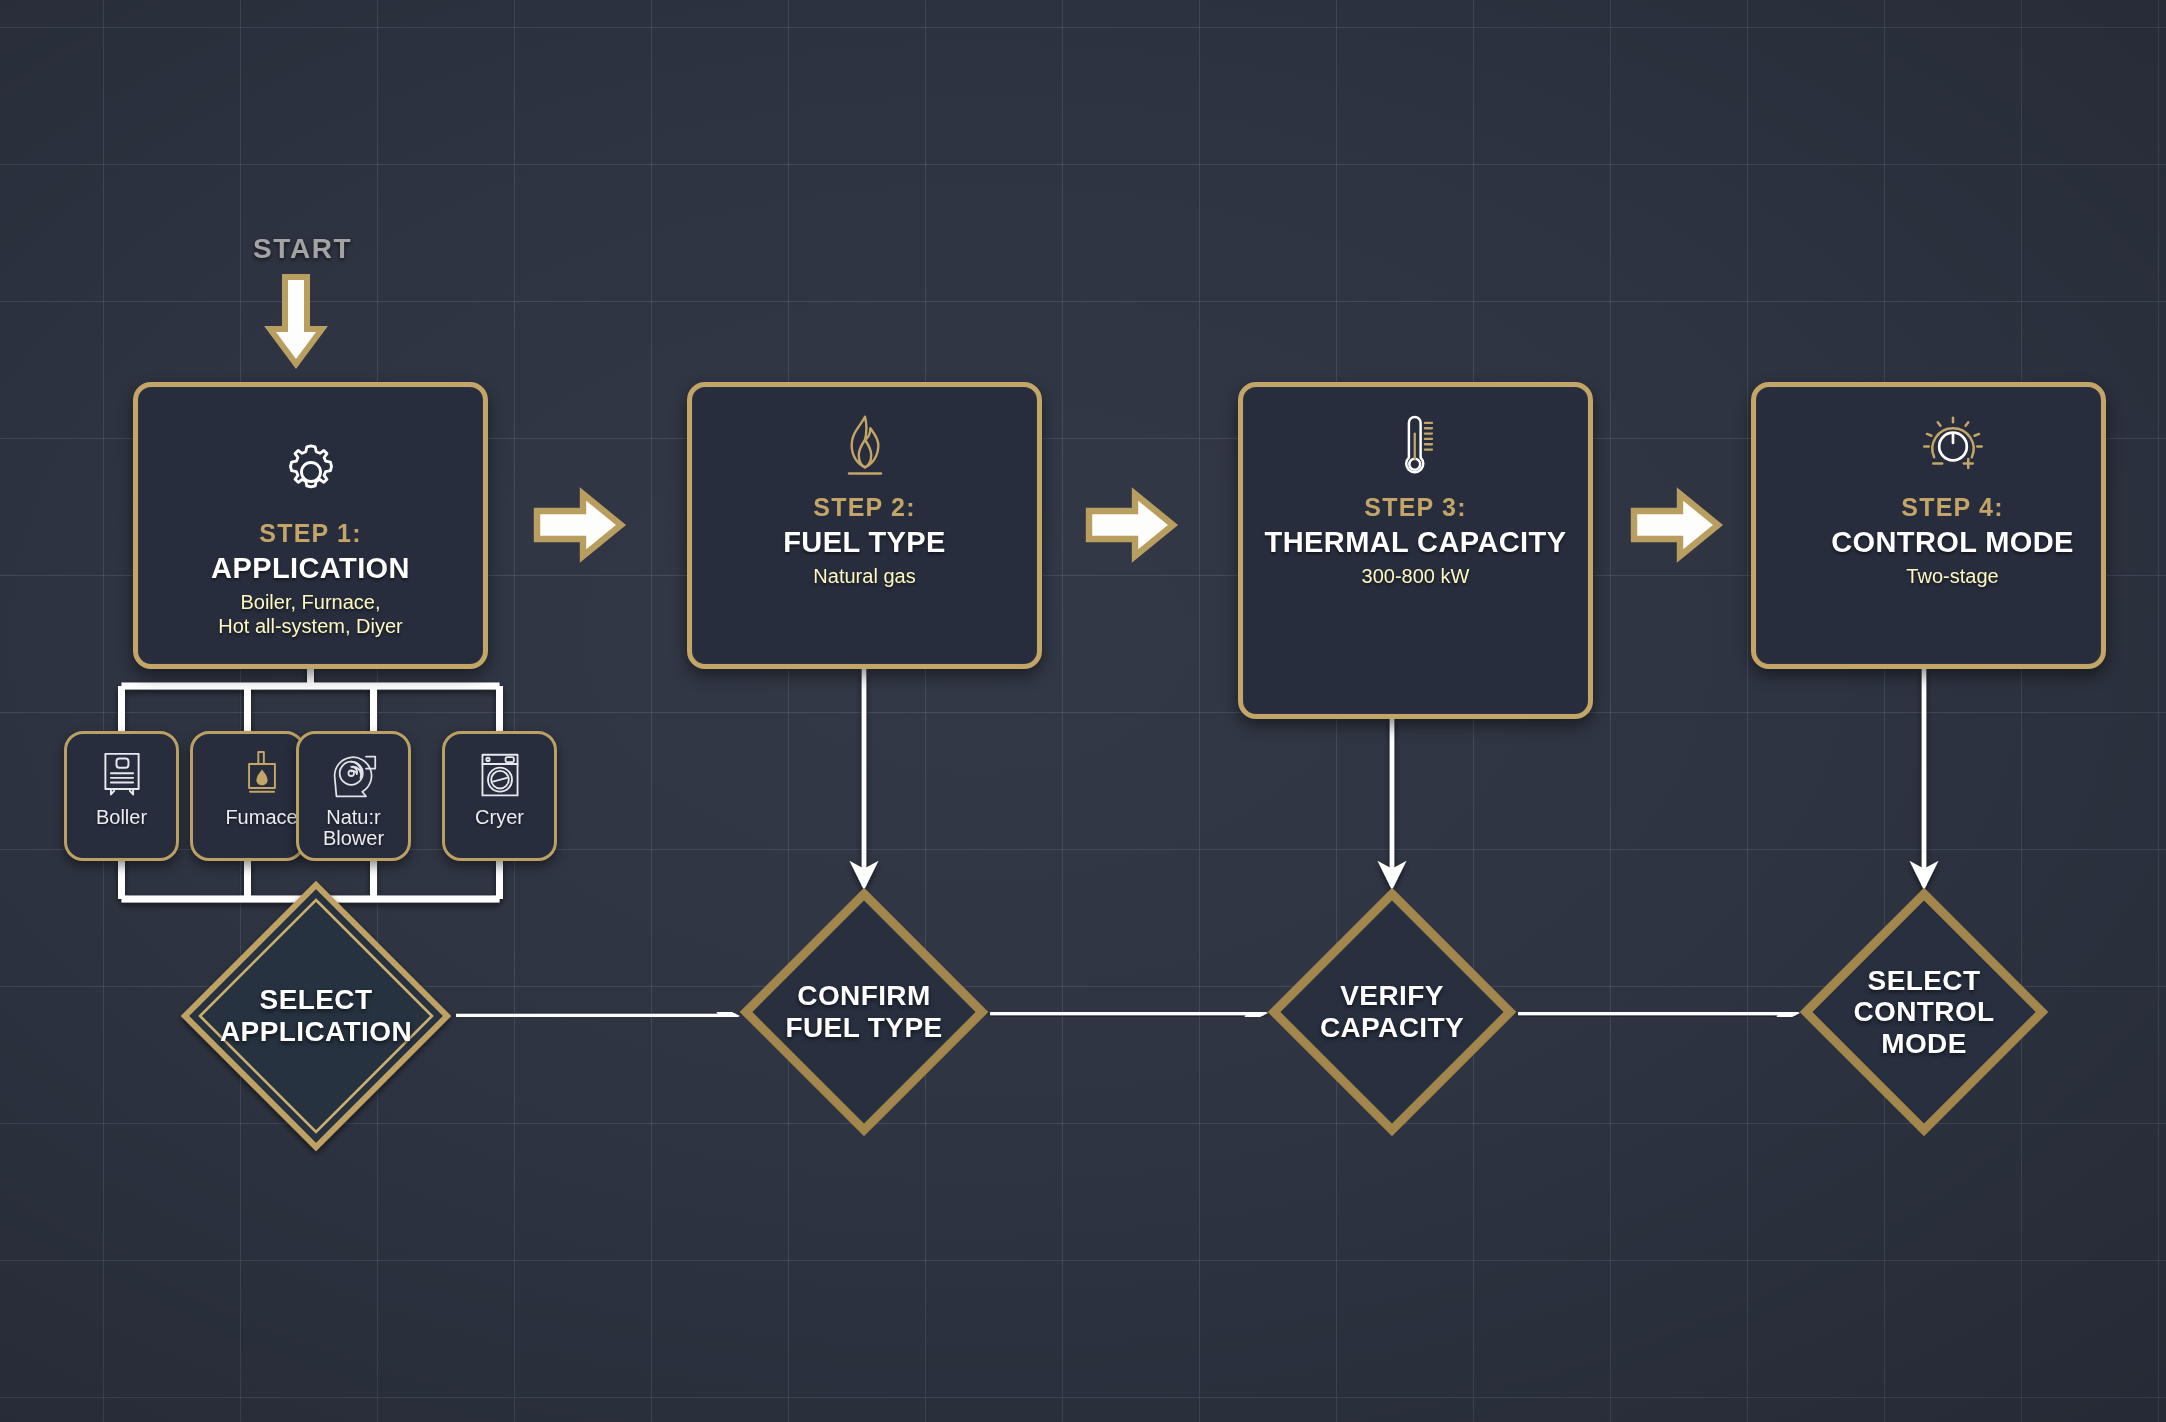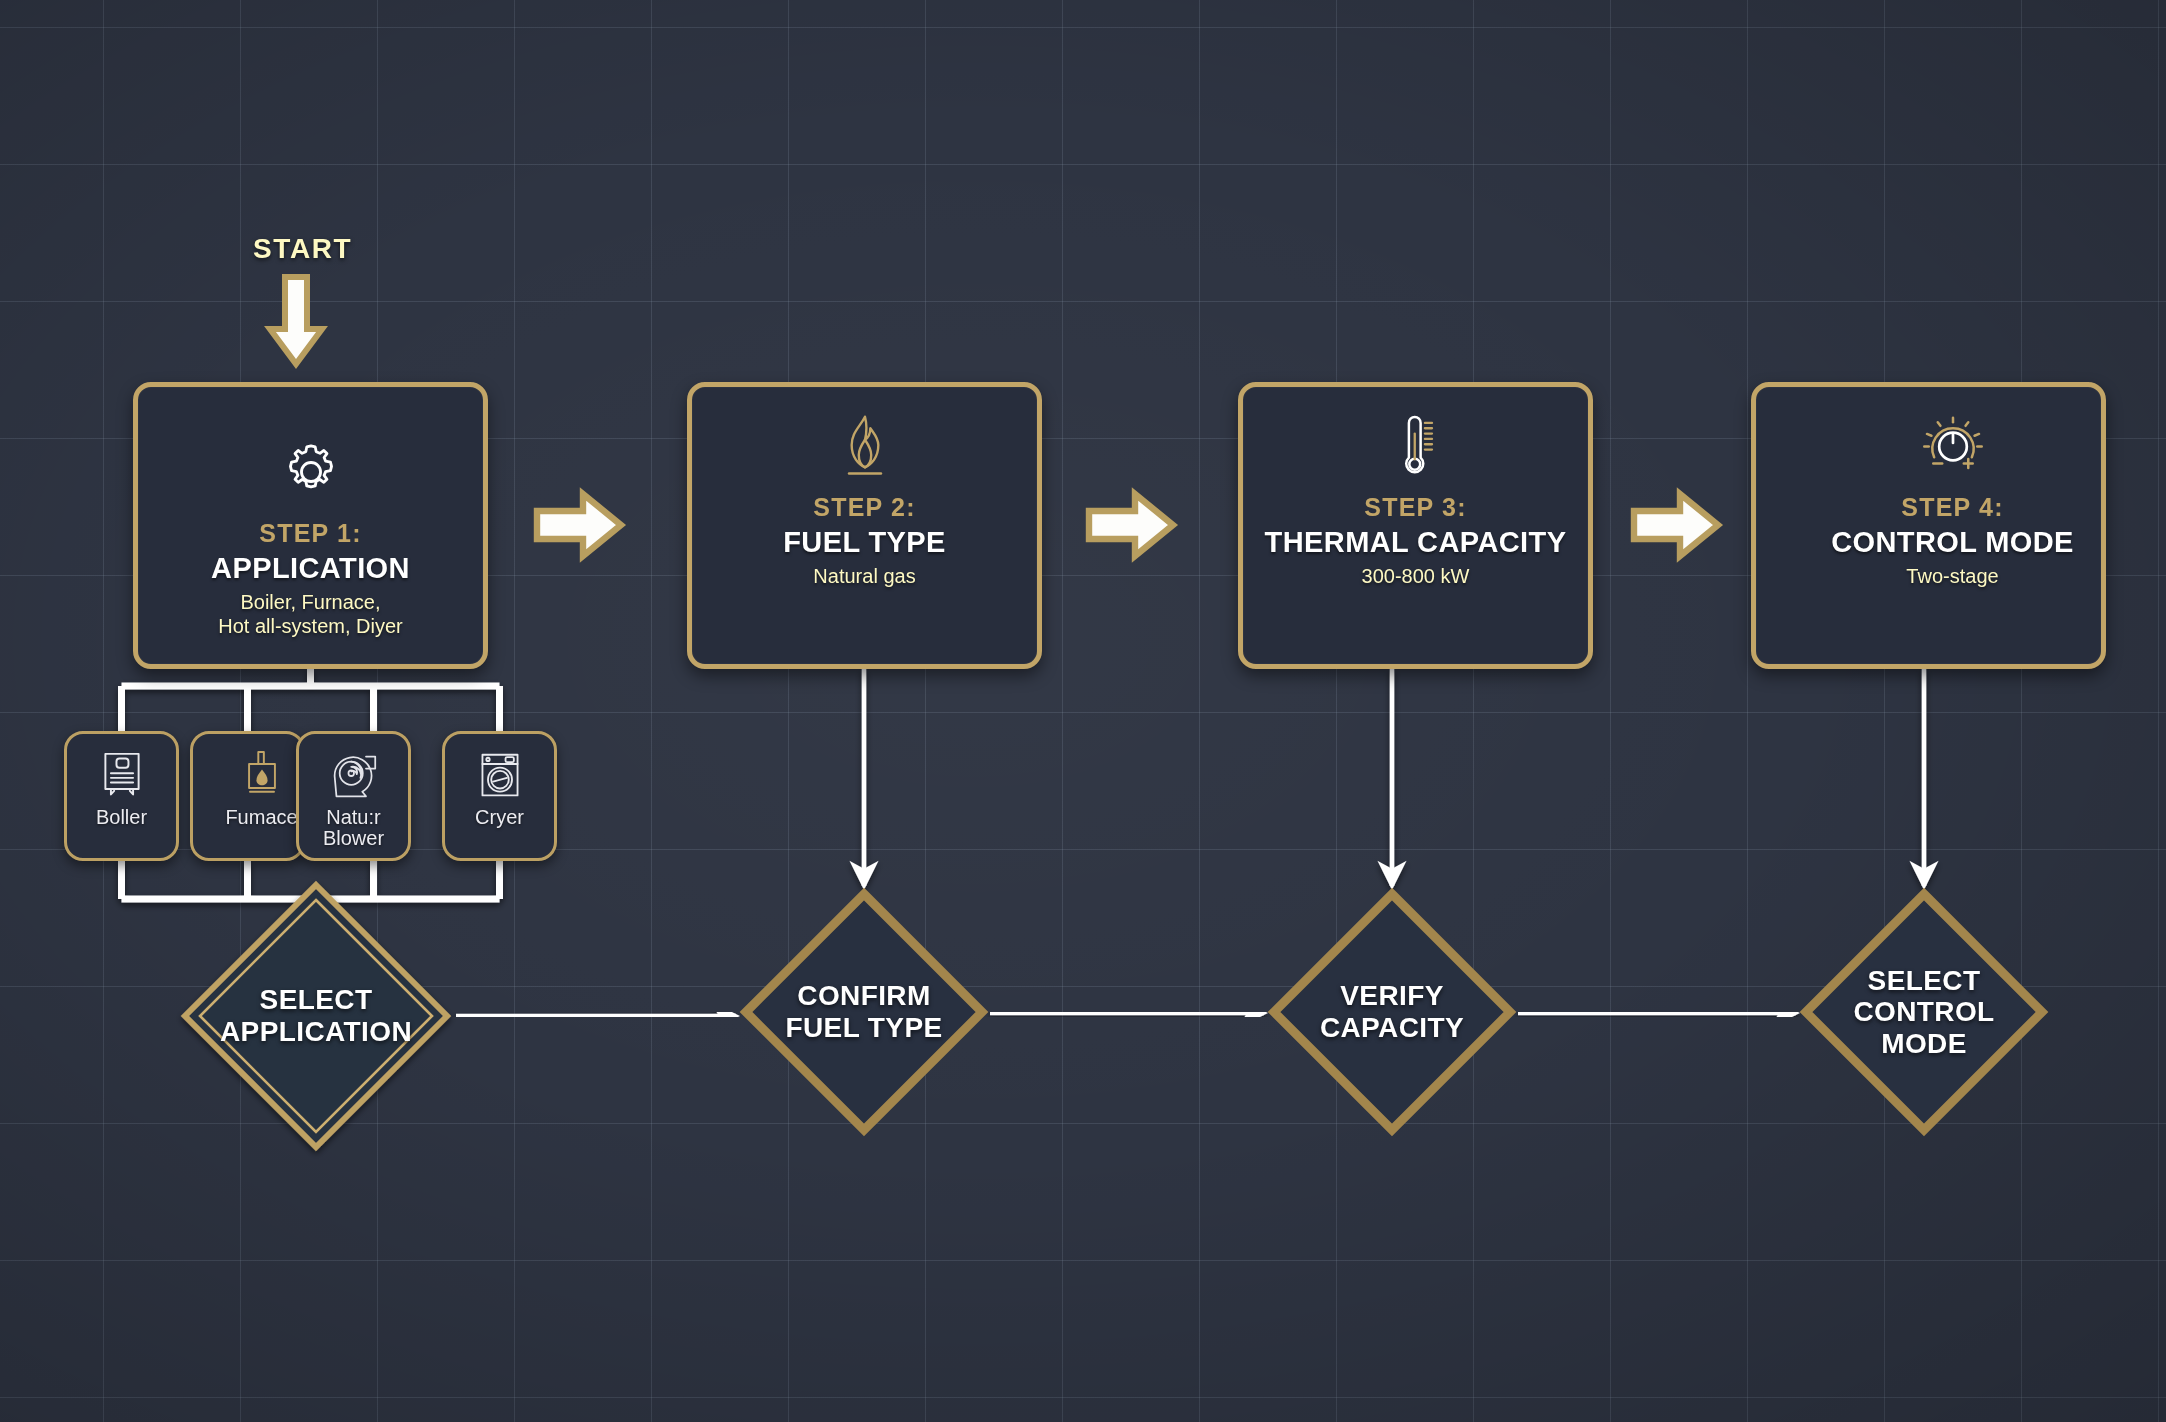--- a/index.html
+++ b/index.html
@@ -22,21 +22,21 @@
   #grid-vignette {
     position:absolute; inset:0;
     background:radial-gradient(ellipse 85% 80% at 45% 45%, rgba(255,255,255,0.025) 0%, rgba(0,0,0,0.0) 45%, rgba(0,0,0,0.22) 100%);
     pointer-events:none;
   }
   #canvas { position:absolute; inset:0; }
 
   
   #start-label {
     position:absolute; left:253px; top:233px;
-    font-size:28px; font-weight:bold; color:#fef9c3;
+    font-size:28px; font-weight:bold; color:#a3a3a3;
     letter-spacing:1.6px;
     text-shadow:0 2px 4px rgba(0,0,0,0.6);
   }
   #start-arrow {
     position:absolute; left:264px; top:274px; width:64px; height:94px;
   }
 
   
   .step-card {
     position:absolute;
@@ -60,21 +60,21 @@
   }
   .step-desc {
     margin-top:5px;
     font-size:20px; color:#fef9c3; line-height:1.22; text-align:center;
     text-shadow:0 2px 3px rgba(0,0,0,0.5);
     padding:0 6px;
   }
 
   #card-step1 { left:133px; top:382px;  width:355px; height:287px;justify-content:center; }
   #card-step2 { left:687px; top:382px;  width:355px; height:287px; }
-  #card-step3 { left:1238px;top:382px;  width:355px; height:287px; }
+  #card-step3 { left:1238px;top:382px;  width:355px; height:337px; }
   #card-step4 { left:1751px;top:382px;  width:355px; height:287px;padding-left:48px; }
 
   
   .flow-arrow { position:absolute; width:92px; height:72px; }
   #flow-arrow-1 { left:533px;  top:489px; }
   #flow-arrow-2 { left:1085px; top:489px; }
   #flow-arrow-3 { left:1630px; top:489px; }
 
   
   .opt-card {

